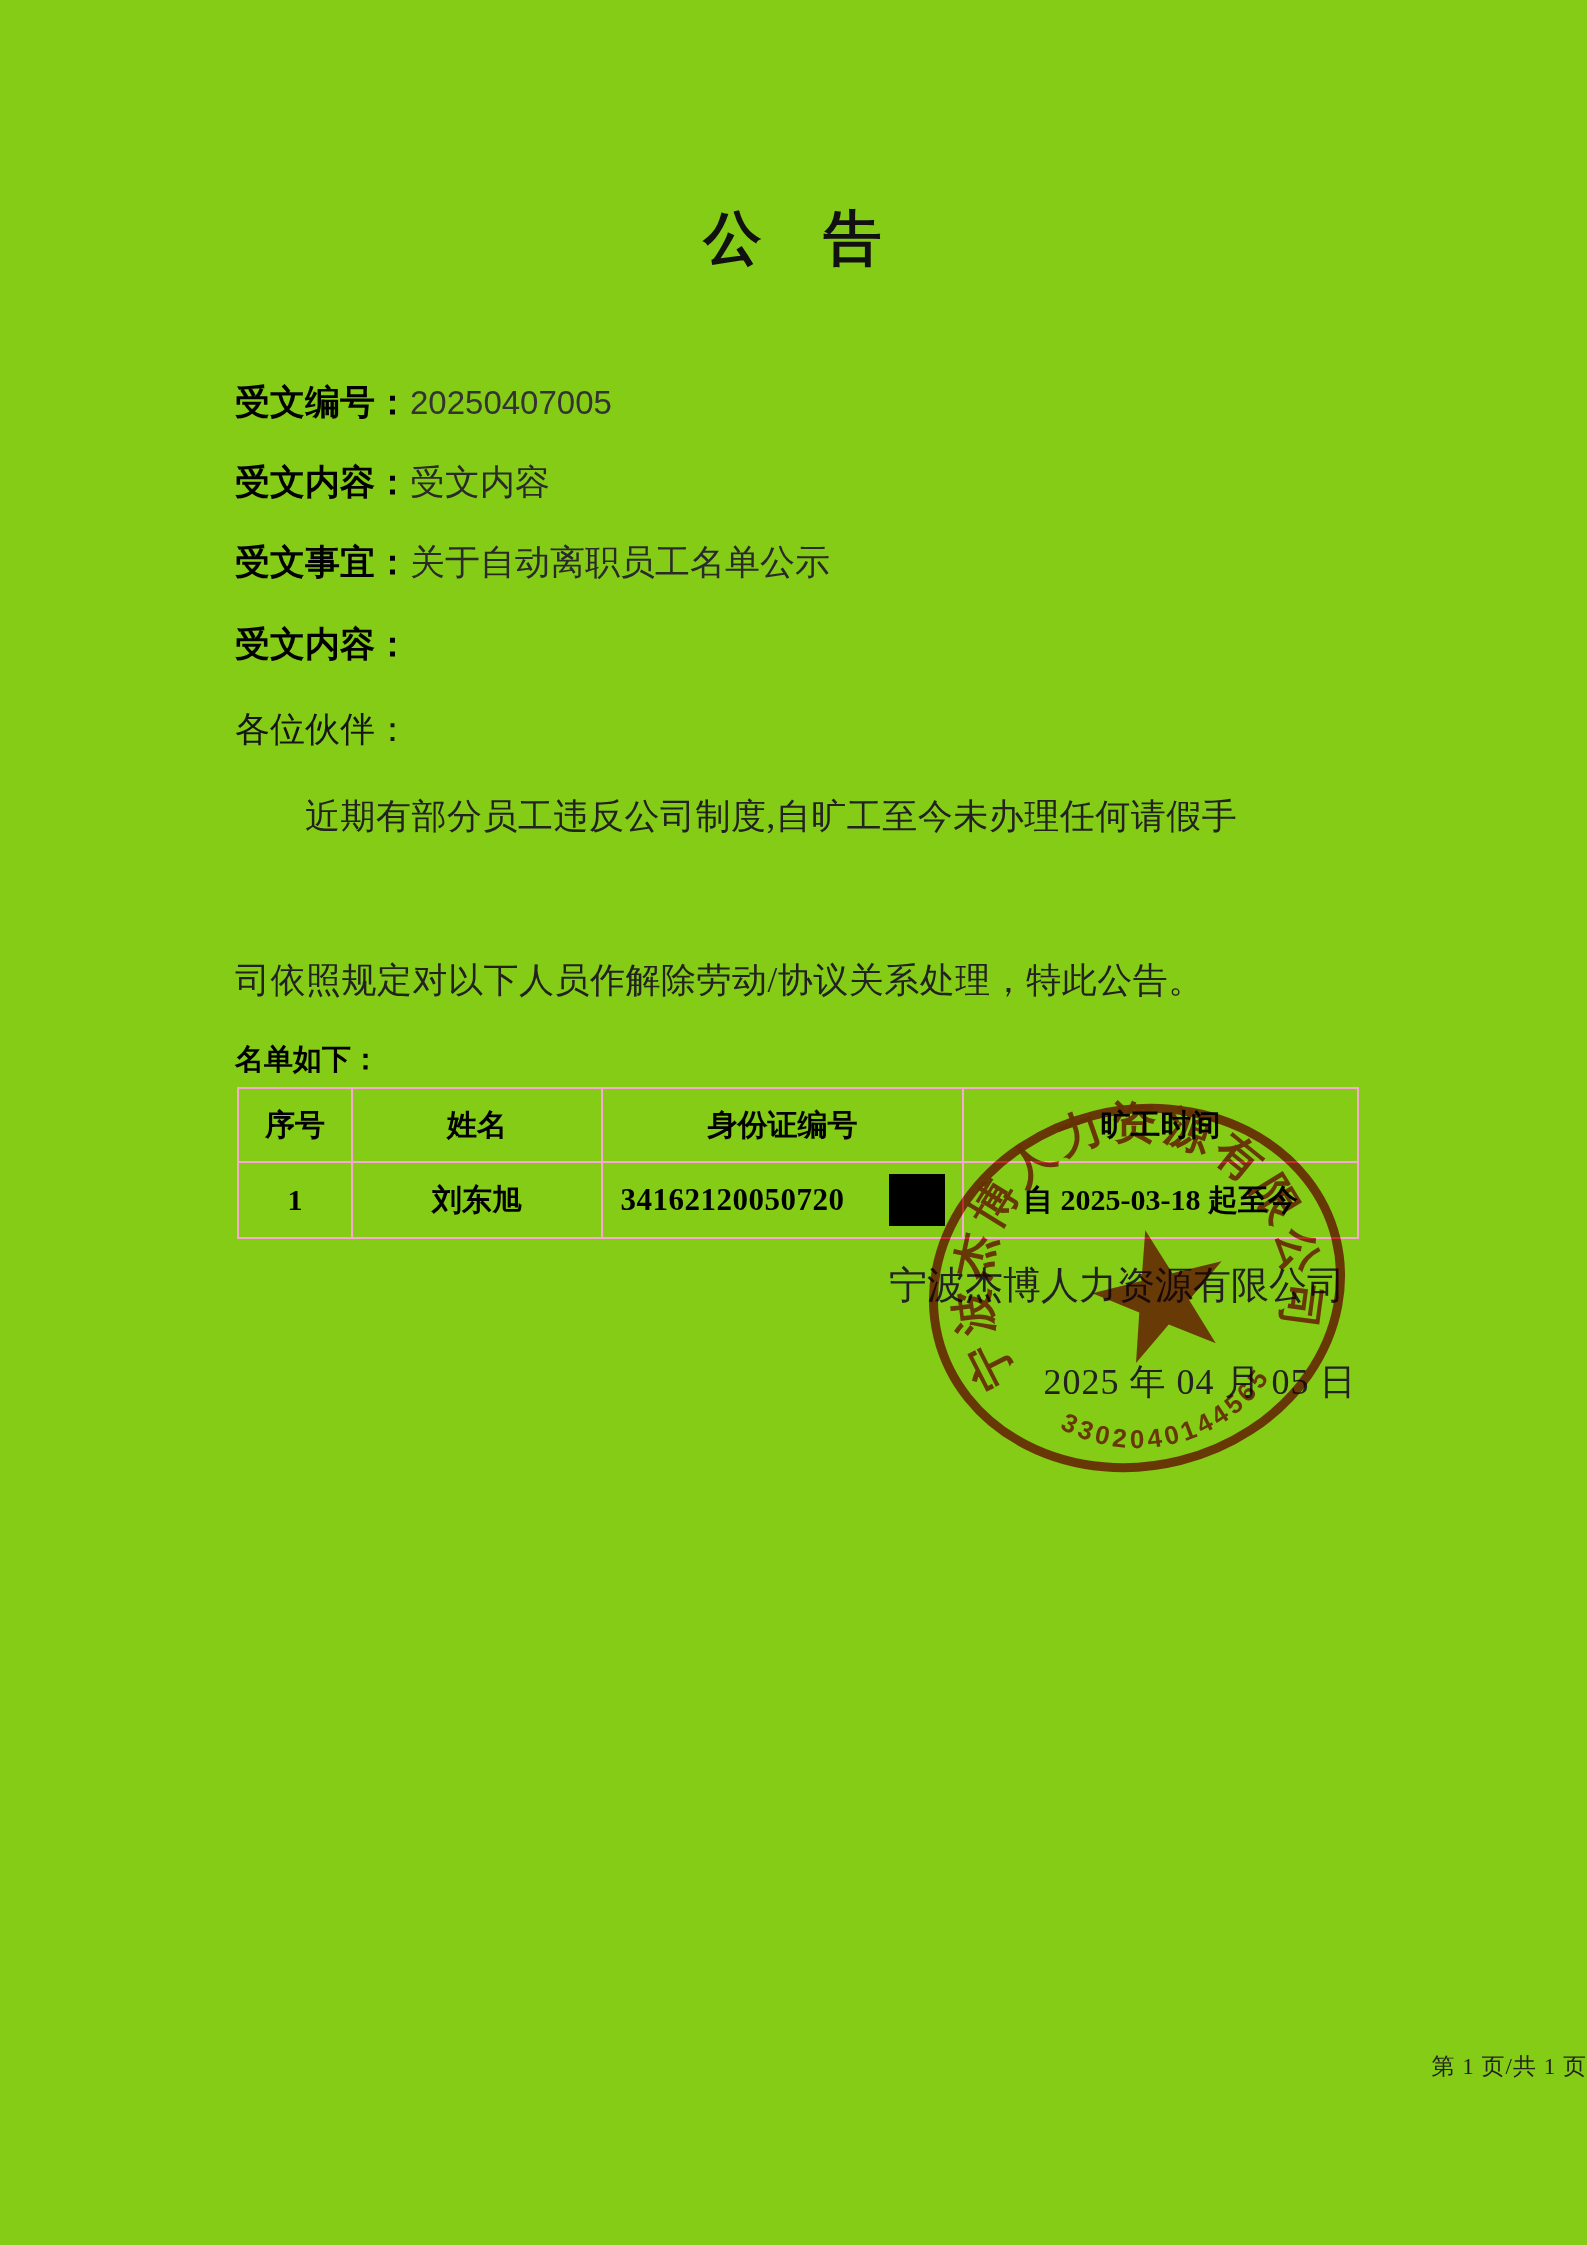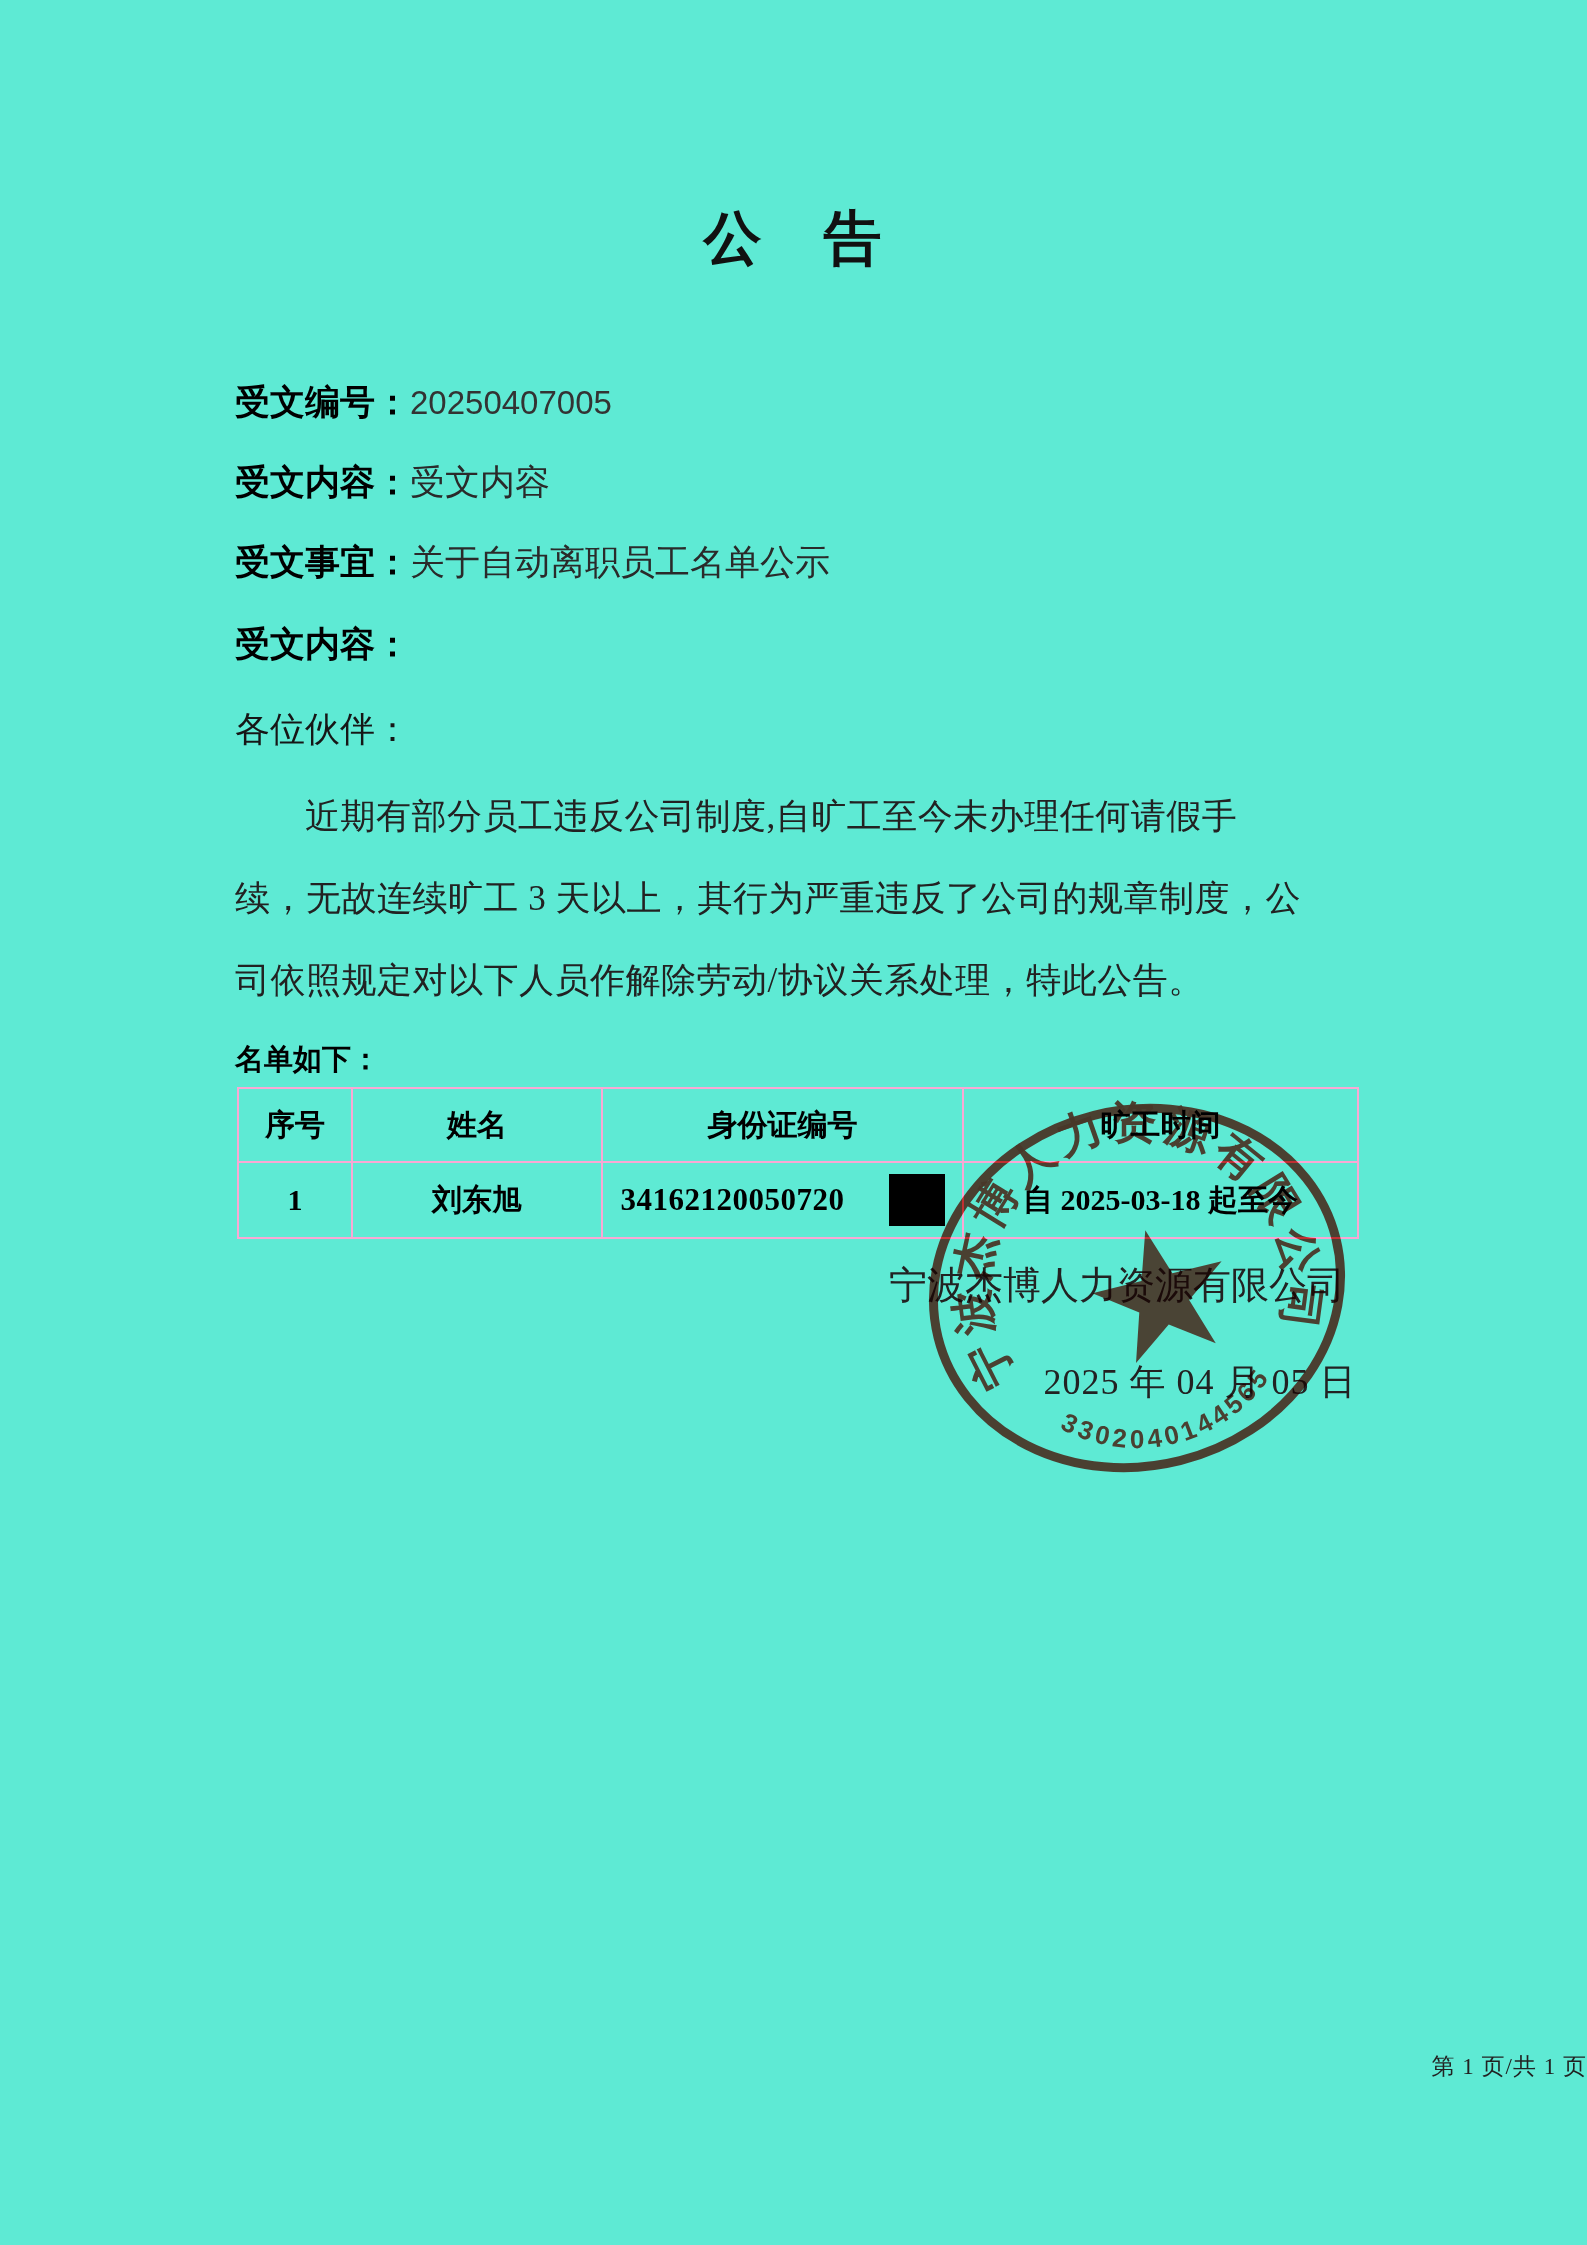--- a/index.html
+++ b/index.html
@@ -1,19 +1,19 @@
 <!DOCTYPE html>
 <html><head>
 <meta charset="utf-8">
 <style>
   html,body{margin:0;padding:0;background:#e8e8e8;}
   .page{
     position:relative;
     width:1587px;height:2245px;
-    background:#5eead4;
+    background:#84cc16;
     font-family:"Liberation Serif", serif;
     color:#161616;
     overflow:hidden;
   }
   .abs{position:absolute;white-space:nowrap;}
   .doc-title{
     left:0;top:200px;width:100%;
     text-align:center;
     font-size:58px;font-weight:bold;color:#111;
     letter-spacing:2px;
@@ -79,21 +79,20 @@
   <div class="abs meta-line" style="top:544px;">
     <span class="meta-label">受文事宜：</span><span class="meta-value">关于自动离职员工名单公示</span>
   </div>
   <div class="abs meta-line" style="top:626px;">
     <span class="meta-label">受文内容：</span><span class="meta-value"></span>
   </div>
 
   <div class="abs salutation">各位伙伴：</div>
 
   <div class="abs body-line indent" style="top:793px;">近期有部分员工违反公司制度,自旷工至今未办理任何请假手</div>
-  <div class="abs body-line" style="top:875px;">续，无故连续旷工 3 天以上，其行为严重违反了公司的规章制度，公</div>
   <div class="abs body-line" style="top:957px;">司依照规定对以下人员作解除劳动/协议关系处理，特此公告。</div>
 
   <div class="abs list-label">名单如下：</div>
 
   <table class="abs emp-table">
     <tbody>
       <tr class="hrow">
         <td class="col-idx">序号</td>
         <td class="col-name">姓名</td>
         <td class="col-id">身份证编号</td>

